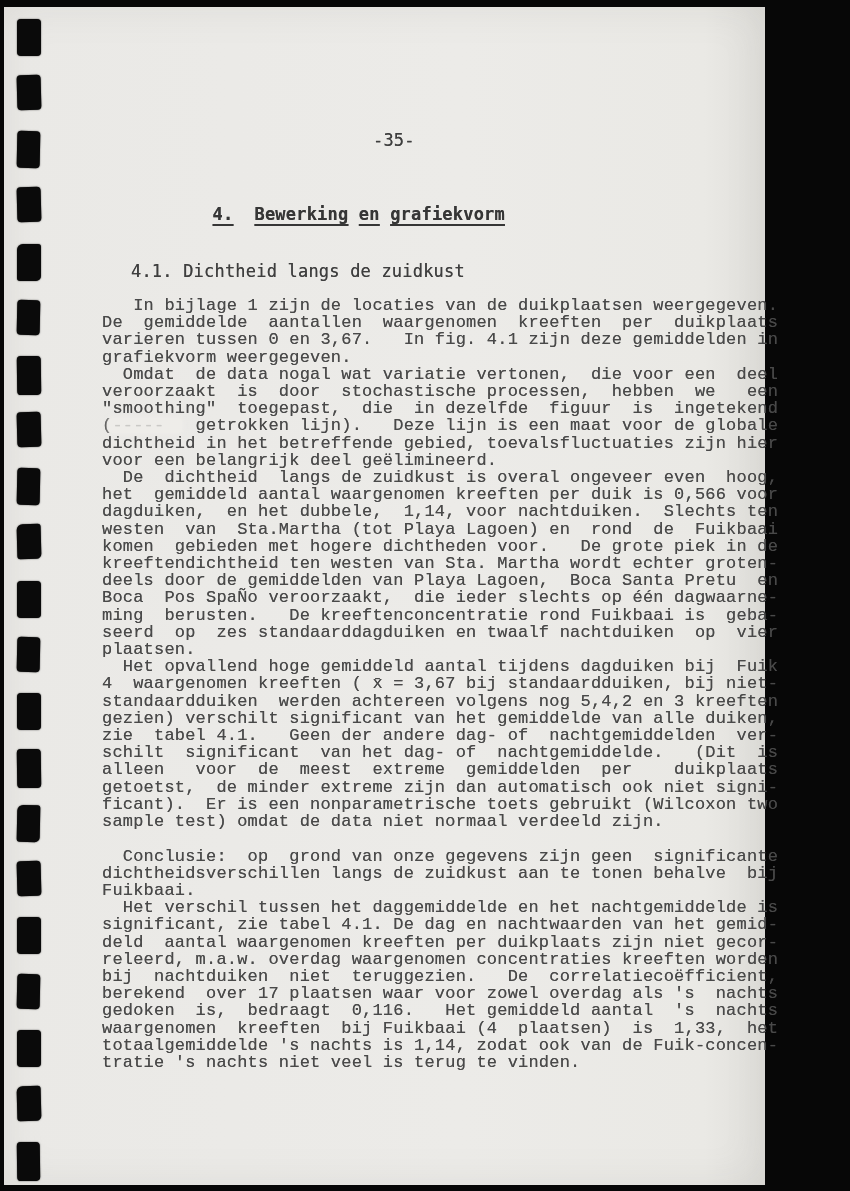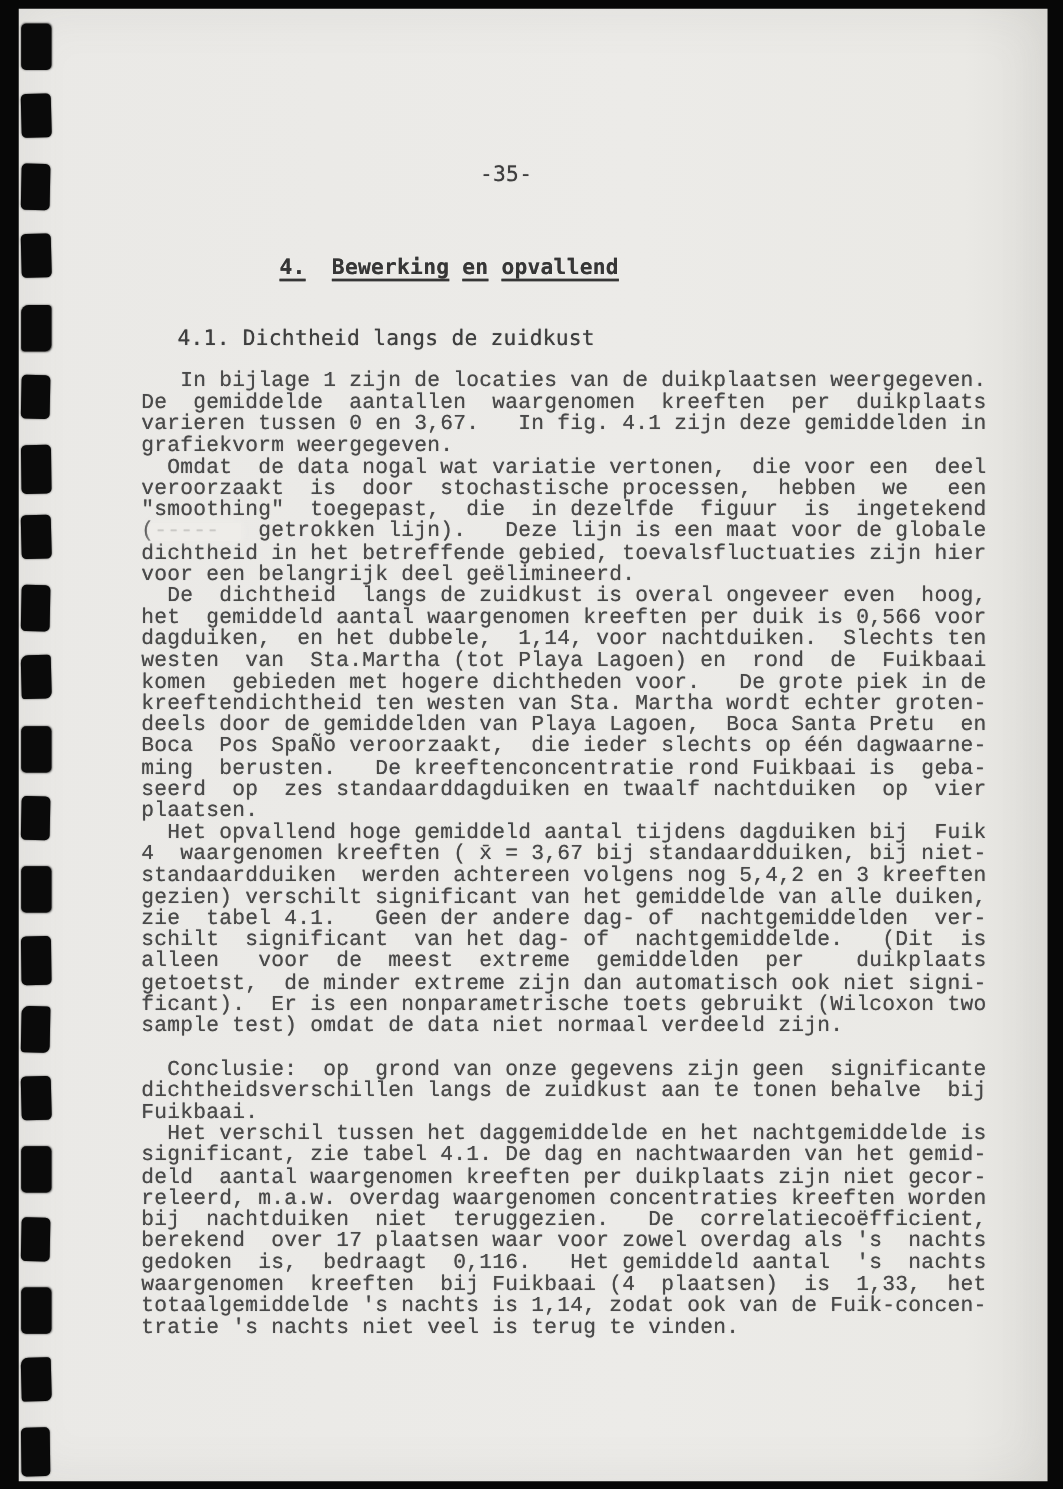--- a/index.html
+++ b/index.html
@@ -10,23 +10,23 @@
   .scan {
     position: relative;
     width: 850px;
     height: 1191px;
     background: #070707;
     overflow: hidden;
     font-family: "DejaVu Sans Mono", "Liberation Mono", monospace;
   }
   .paper {
     position: absolute;
-    left: 15px;
+    left: 4px;
     top: 7px;
-    width: 823px;
+    width: 761px;
     height: 1178px;
     background: linear-gradient(90deg, #eae9e6 0%, #ecebe8 60%, #eaE9e5 92%, #e0dfdb 99.5%);
     box-shadow: inset 0 0 40px rgba(120,120,115,0.12);
   }
   
   .hole {
     position: absolute;
     left: 17px;
     width: 24px;
     height: 37px;
@@ -106,21 +106,21 @@
   }
 </style>
 </head>
 <body>
 
 <div class="scan">
   <div class="paper">
     <div class="page-number">-35-</div>
 
     <div class="heading">
-      <span class="h-num">4.</span><span class="h-title"><span class="uw">Bewerking</span> <span class="uw">en</span> <span class="uw">opvallend</span></span>
+      <span class="h-num">4.</span><span class="h-title"><span class="uw">Bewerking</span> <span class="uw">en</span> <span class="uw">grafiekvorm</span></span>
     </div>
 
     <div class="subheading">4.1. Dichtheid langs de zuidkust</div>
 
     <div class="body-text">   In bijlage 1 zijn de locaties van de duikplaatsen weergegeven.
 De  gemiddelde  aantallen  waargenomen  kreeften  per  duikplaats
 varieren tussen 0 en 3,67.   In fig. 4.1 zijn deze gemiddelden in
 grafiekvorm weergegeven.
   Omdat  de data nogal wat variatie vertonen,  die voor een  deel
 veroorzaakt  is  door  stochastische processen,  hebben  we   een

